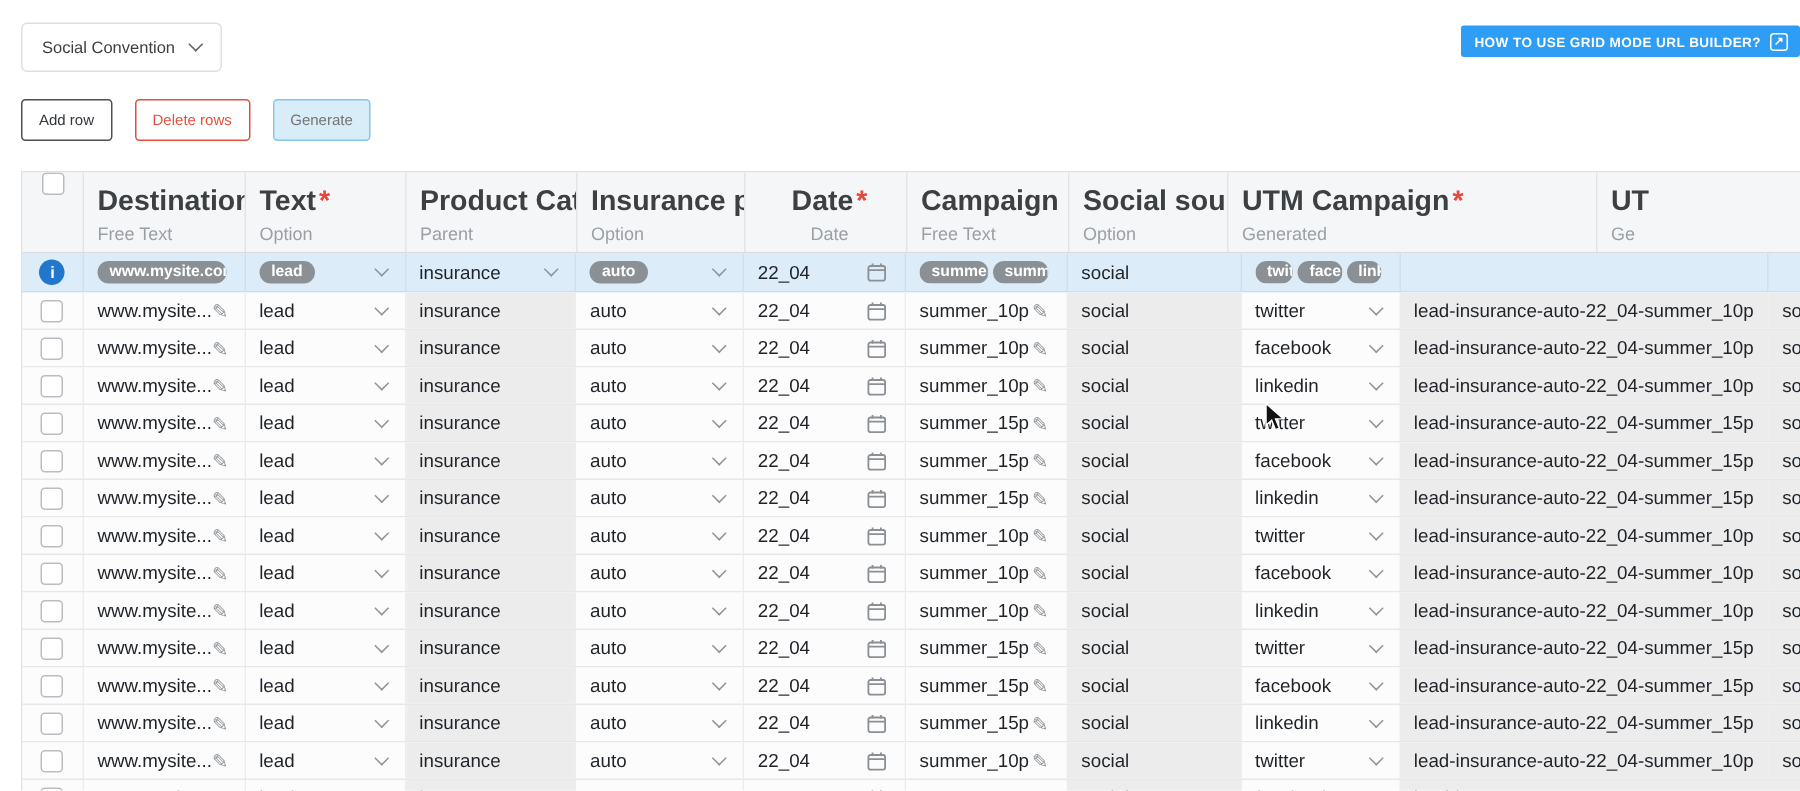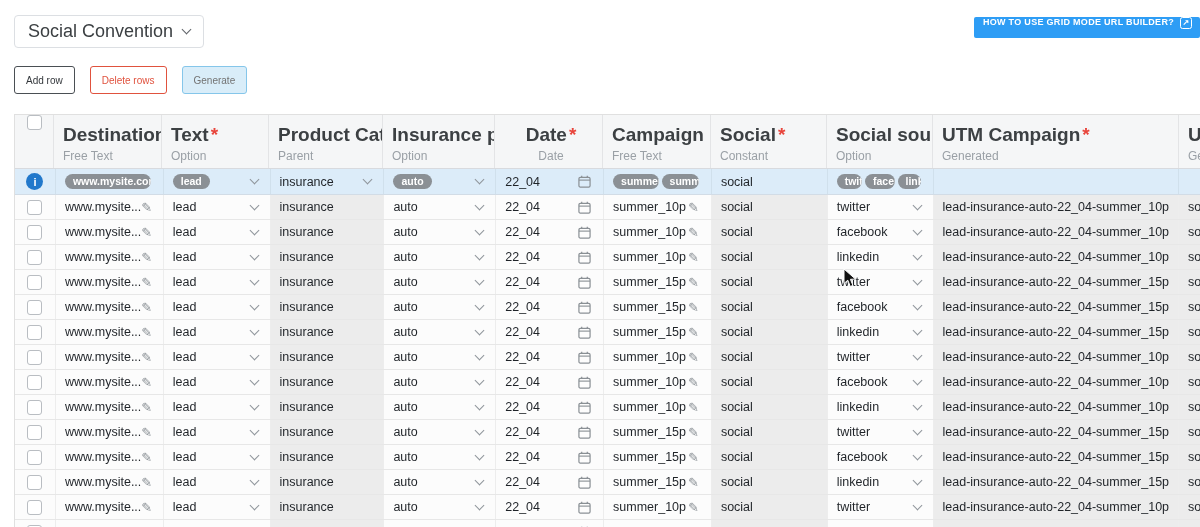--- a/index.html
+++ b/index.html
@@ -6,33 +6,33 @@
   html,body { width:1200px; height:527px; }
   body {
     position:relative; overflow:hidden; background:#ffffff;
     font-family:"Liberation Sans", sans-serif; color:#1f2328;
   }
   
   .convention-btn {
     position:absolute; left:14px; top:15px; height:33px;
     display:flex; align-items:center; gap:10px; padding:0 13px;
     background:#fff; border:1px solid #dcdfe3; border-radius:4px;
-    font-size:18px; color:#3c4043; cursor:pointer;
+    font-size:11px; color:#3c4043; cursor:pointer;
   }
   .btn-row { position:absolute; left:14px; top:66px; display:flex; gap:15px; }
   .btn {
     height:28px; display:flex; align-items:center; padding:0 11px;
     background:#fff; border-radius:3px; font-size:10px; cursor:pointer; white-space:nowrap;
   }
   .btn-add { border:1.5px solid #4a4f54; color:#33373b; }
   .btn-delete { border:1.5px solid #e0523e; color:#e0523e; }
   .btn-generate { border:1.5px solid #85c6ea; background:#d9edf9; color:#737373; }
   .help-btn {
     position:absolute; right:0; top:17px; height:21px;
-    display:flex; align-items:flex-start; gap:6px; padding:0 8px 0 9px;
+    display:flex; align-items:center; gap:6px; padding:0 8px 0 9px;
     background:#2e9df5; border:none; border-radius:2px;
     color:#fff; font-size:9px; font-weight:bold; letter-spacing:.3px; cursor:pointer; white-space:nowrap;
   }
   .ext-icon {
     width:12px; height:12px; border:1.4px solid #fff; border-radius:2.5px;
     display:flex; align-items:center; justify-content:center;
     font-size:8px; line-height:1; color:#fff;
   }
   
   .chev { width:7px; height:7px; border-right:1.6px solid #8f959b; border-bottom:1.6px solid #8f959b;
@@ -113,24 +113,20 @@
     <div class="htype">Option</div>
   </div>
         <div class="hcell c6">
     <div class="hlabel"><span>Date</span><span class="hreq">*</span></div>
     <div class="htype">Date</div>
   </div>
         <div class="hcell c7">
     <div class="hlabel"><span>Campaign name</span></div>
     <div class="htype">Free Text</div>
   </div>
-        <div class="hcell c8">
-    <div class="hlabel"><span>Social</span><span class="hreq">*</span></div>
-    <div class="htype">Constant</div>
-  </div>
         <div class="hcell c9">
     <div class="hlabel"><span>Social sources</span><span class="hreq">*</span></div>
     <div class="htype">Option</div>
   </div>
         <div class="hcell c10">
     <div class="hlabel"><span>UTM Campaign</span><span class="hreq">*</span></div>
     <div class="htype">Generated</div>
   </div>
         <div class="hcell c11">
     <div class="hlabel"><span>UT</span></div>

